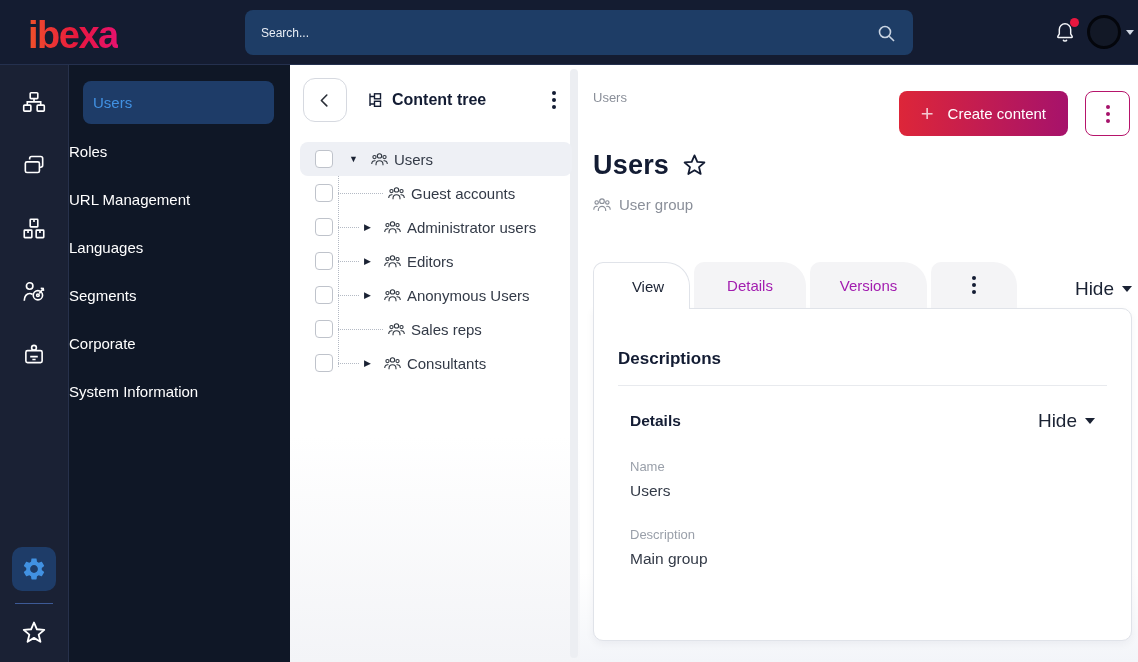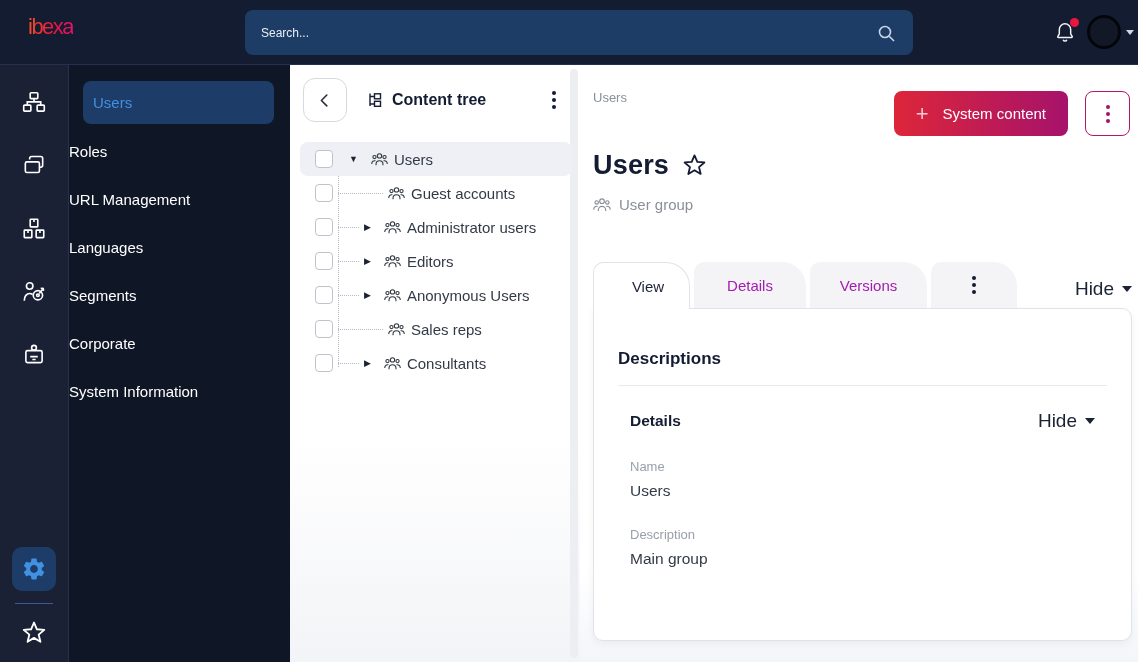--- a/index.html
+++ b/index.html
@@ -2,21 +2,21 @@
 <html><head>
 <meta charset="utf-8">
 <style>
   * { margin:0; padding:0; box-sizing:border-box; }
   html,body { width:1138px; height:662px; overflow:hidden; }
   body { font-family:"Liberation Sans", sans-serif; background:#fff; color:#1a2233; }
   .app { width:1138px; height:662px; display:flex; flex-direction:column; }
 
   
   .topbar { position:relative; height:65px; background:#141c31; border-bottom:1px solid #24304e; flex:0 0 65px; }
-  .logo { position:absolute; left:28px; top:14px; font-size:22px; font-weight:400; letter-spacing:-1.5px;
+  .logo { position:absolute; left:28px; top:14px; font-size:38px; font-weight:700; letter-spacing:-1.5px;
           background:linear-gradient(90deg,#f0512a 0%,#e8173f 55%,#e6126e 100%);
           -webkit-background-clip:text; background-clip:text; color:transparent;text-align:center; }
   .search { position:absolute; left:245px; top:10px; width:668px; height:45px; background:#1e3d66;
             border-radius:8px; display:flex; align-items:center; padding:0 16px; cursor:text; }
   .search-ph { color:#e8edf5; font-size:12px; flex:1; }
   .bell-wrap { position:absolute; right:60px; top:20px; width:24px; height:26px; cursor:pointer; }
   .notif-dot { position:absolute; right:-1px; top:-2px; width:9px; height:9px; border-radius:50%; background:#e8173f; }
   .avatar { position:absolute; right:17px; top:15px; width:34px; height:34px; border-radius:50%;
             background:#121826; border:3px solid #04060c; cursor:pointer; }
   .user-caret { position:absolute; right:4px; top:30px; width:0; height:0;
@@ -358,21 +358,21 @@
         </div>
       </div>
     </aside>
 
     <main class="main">
       <div class="crumb">Users</div>
 
       <div class="actions">
         <button class="create-btn">
           <span class="plus">+</span>
-          <span>System content</span>
+          <span>Create content</span>
         </button>
         <div class="kebab-btn">
           <div class="kebab">
               <i></i>
               <i></i>
               <i></i>
             </div>
         </div>
       </div>
 

